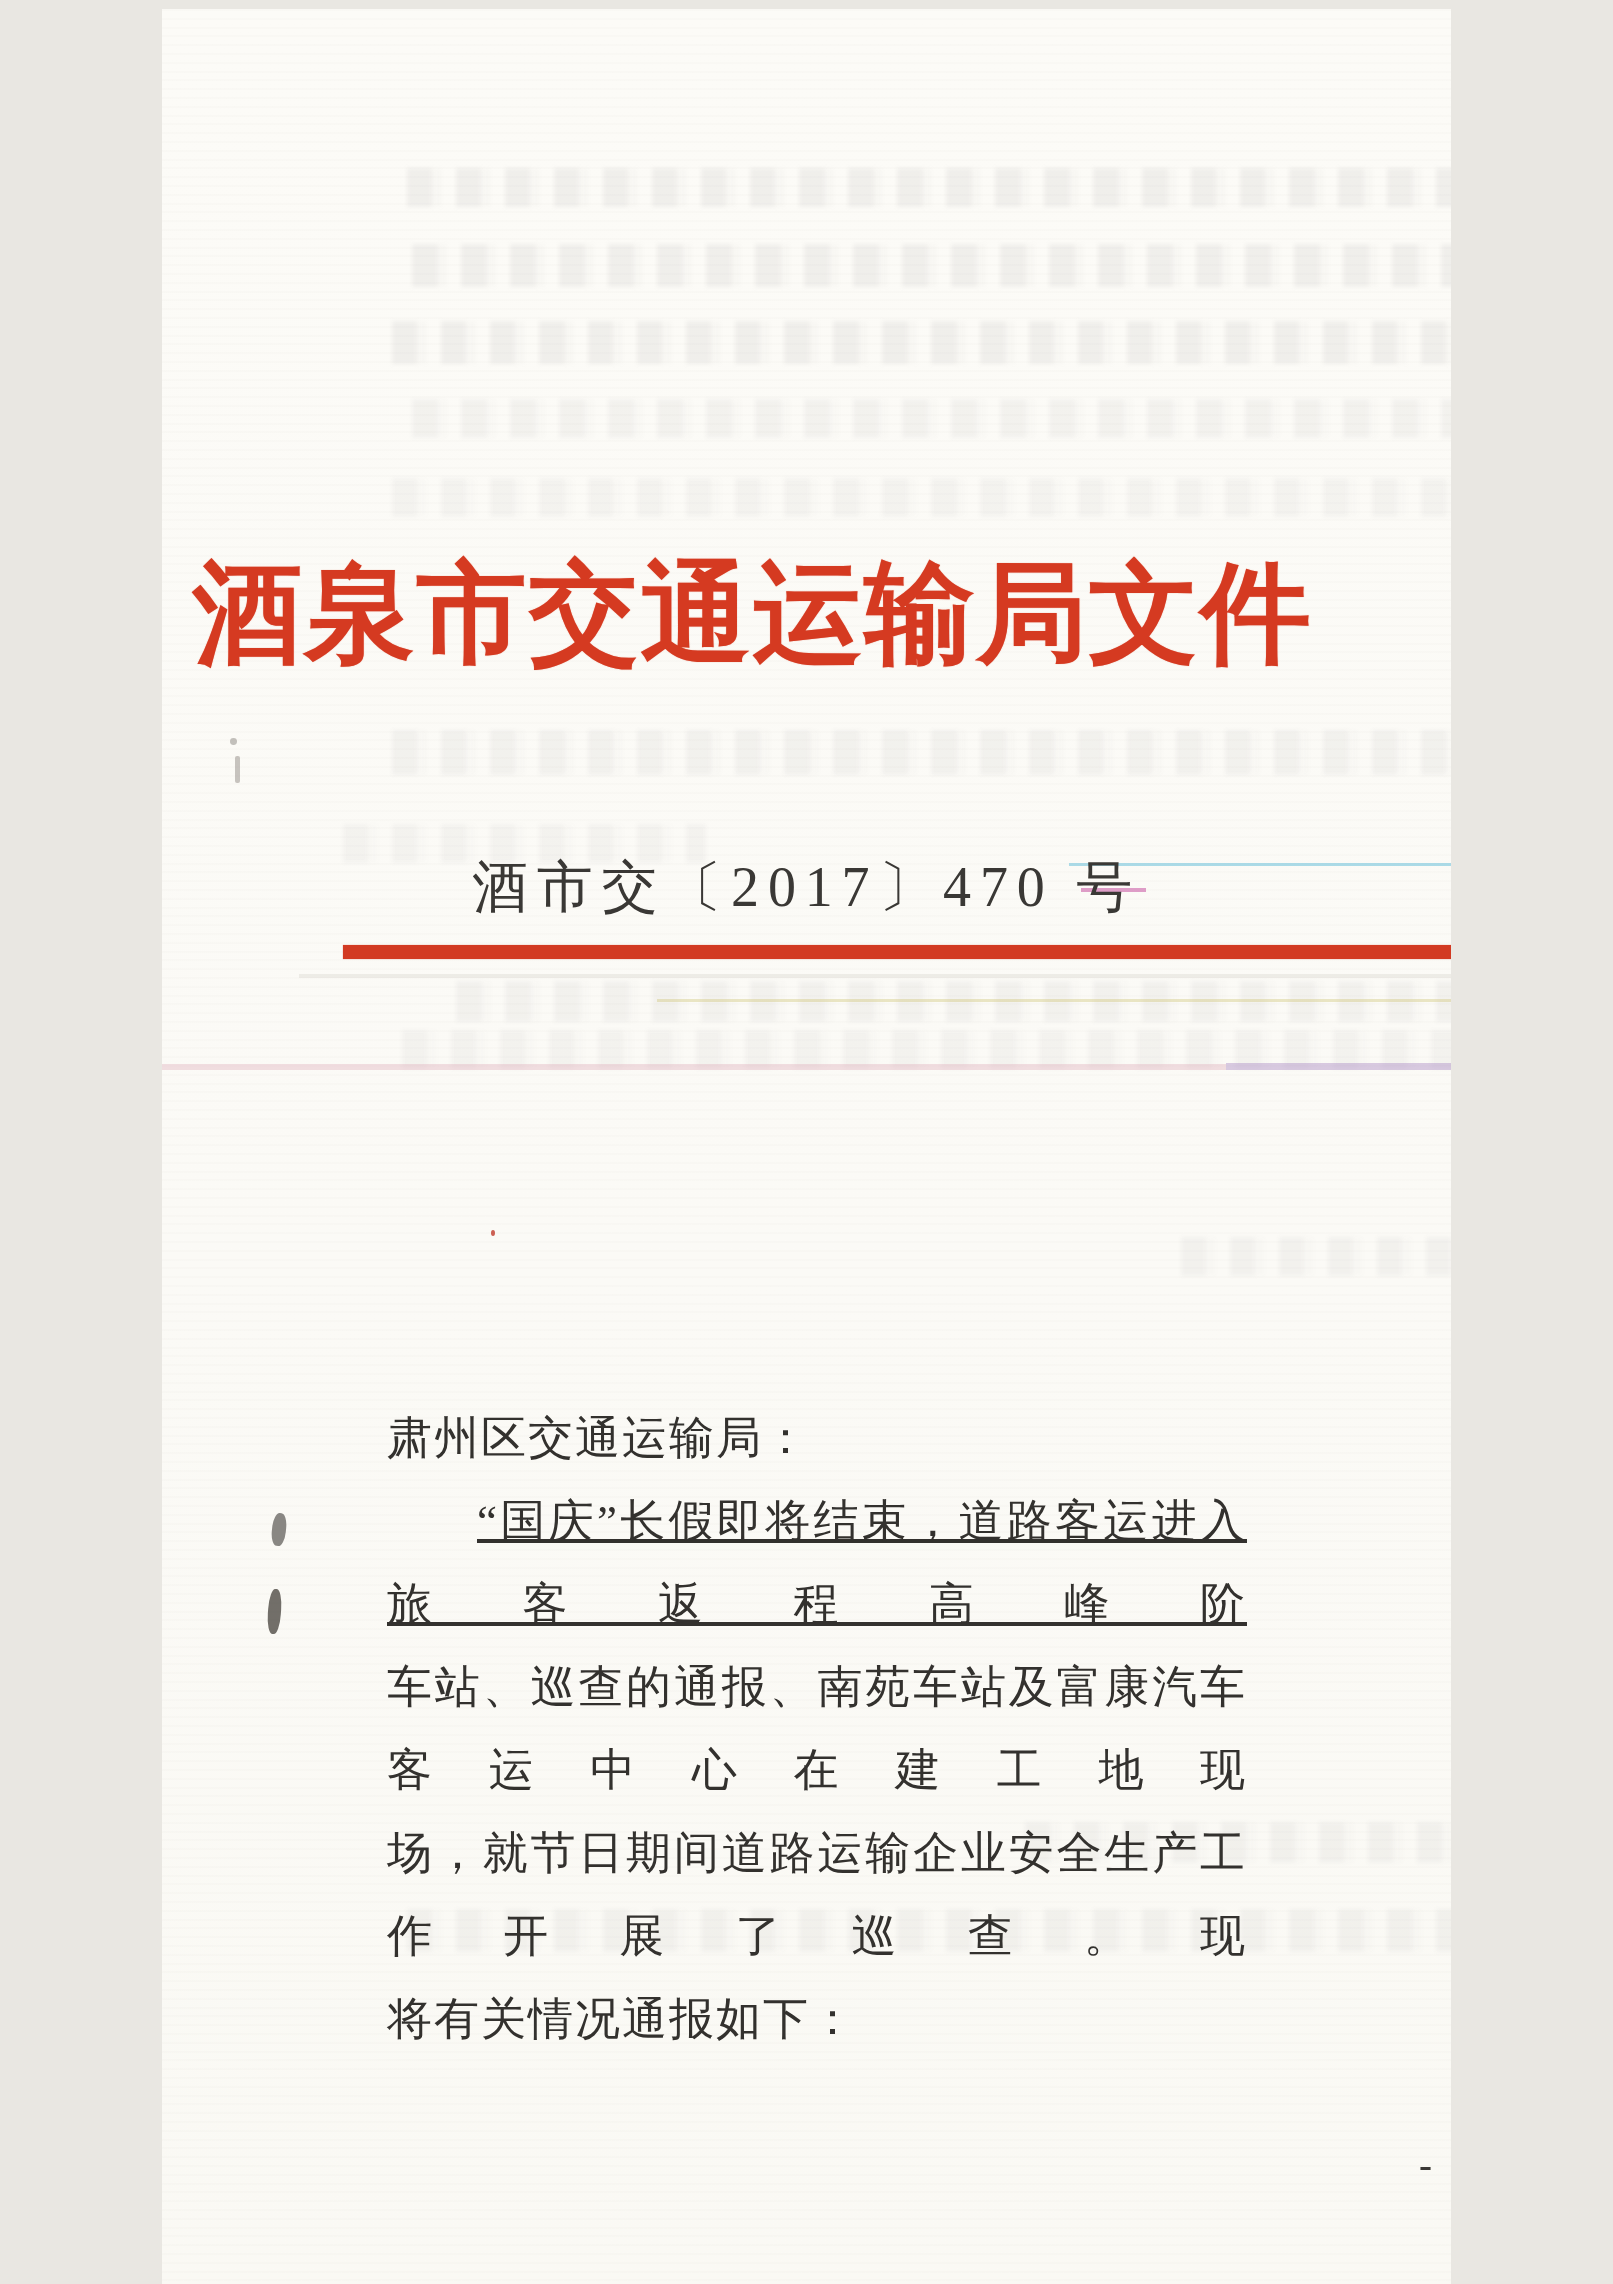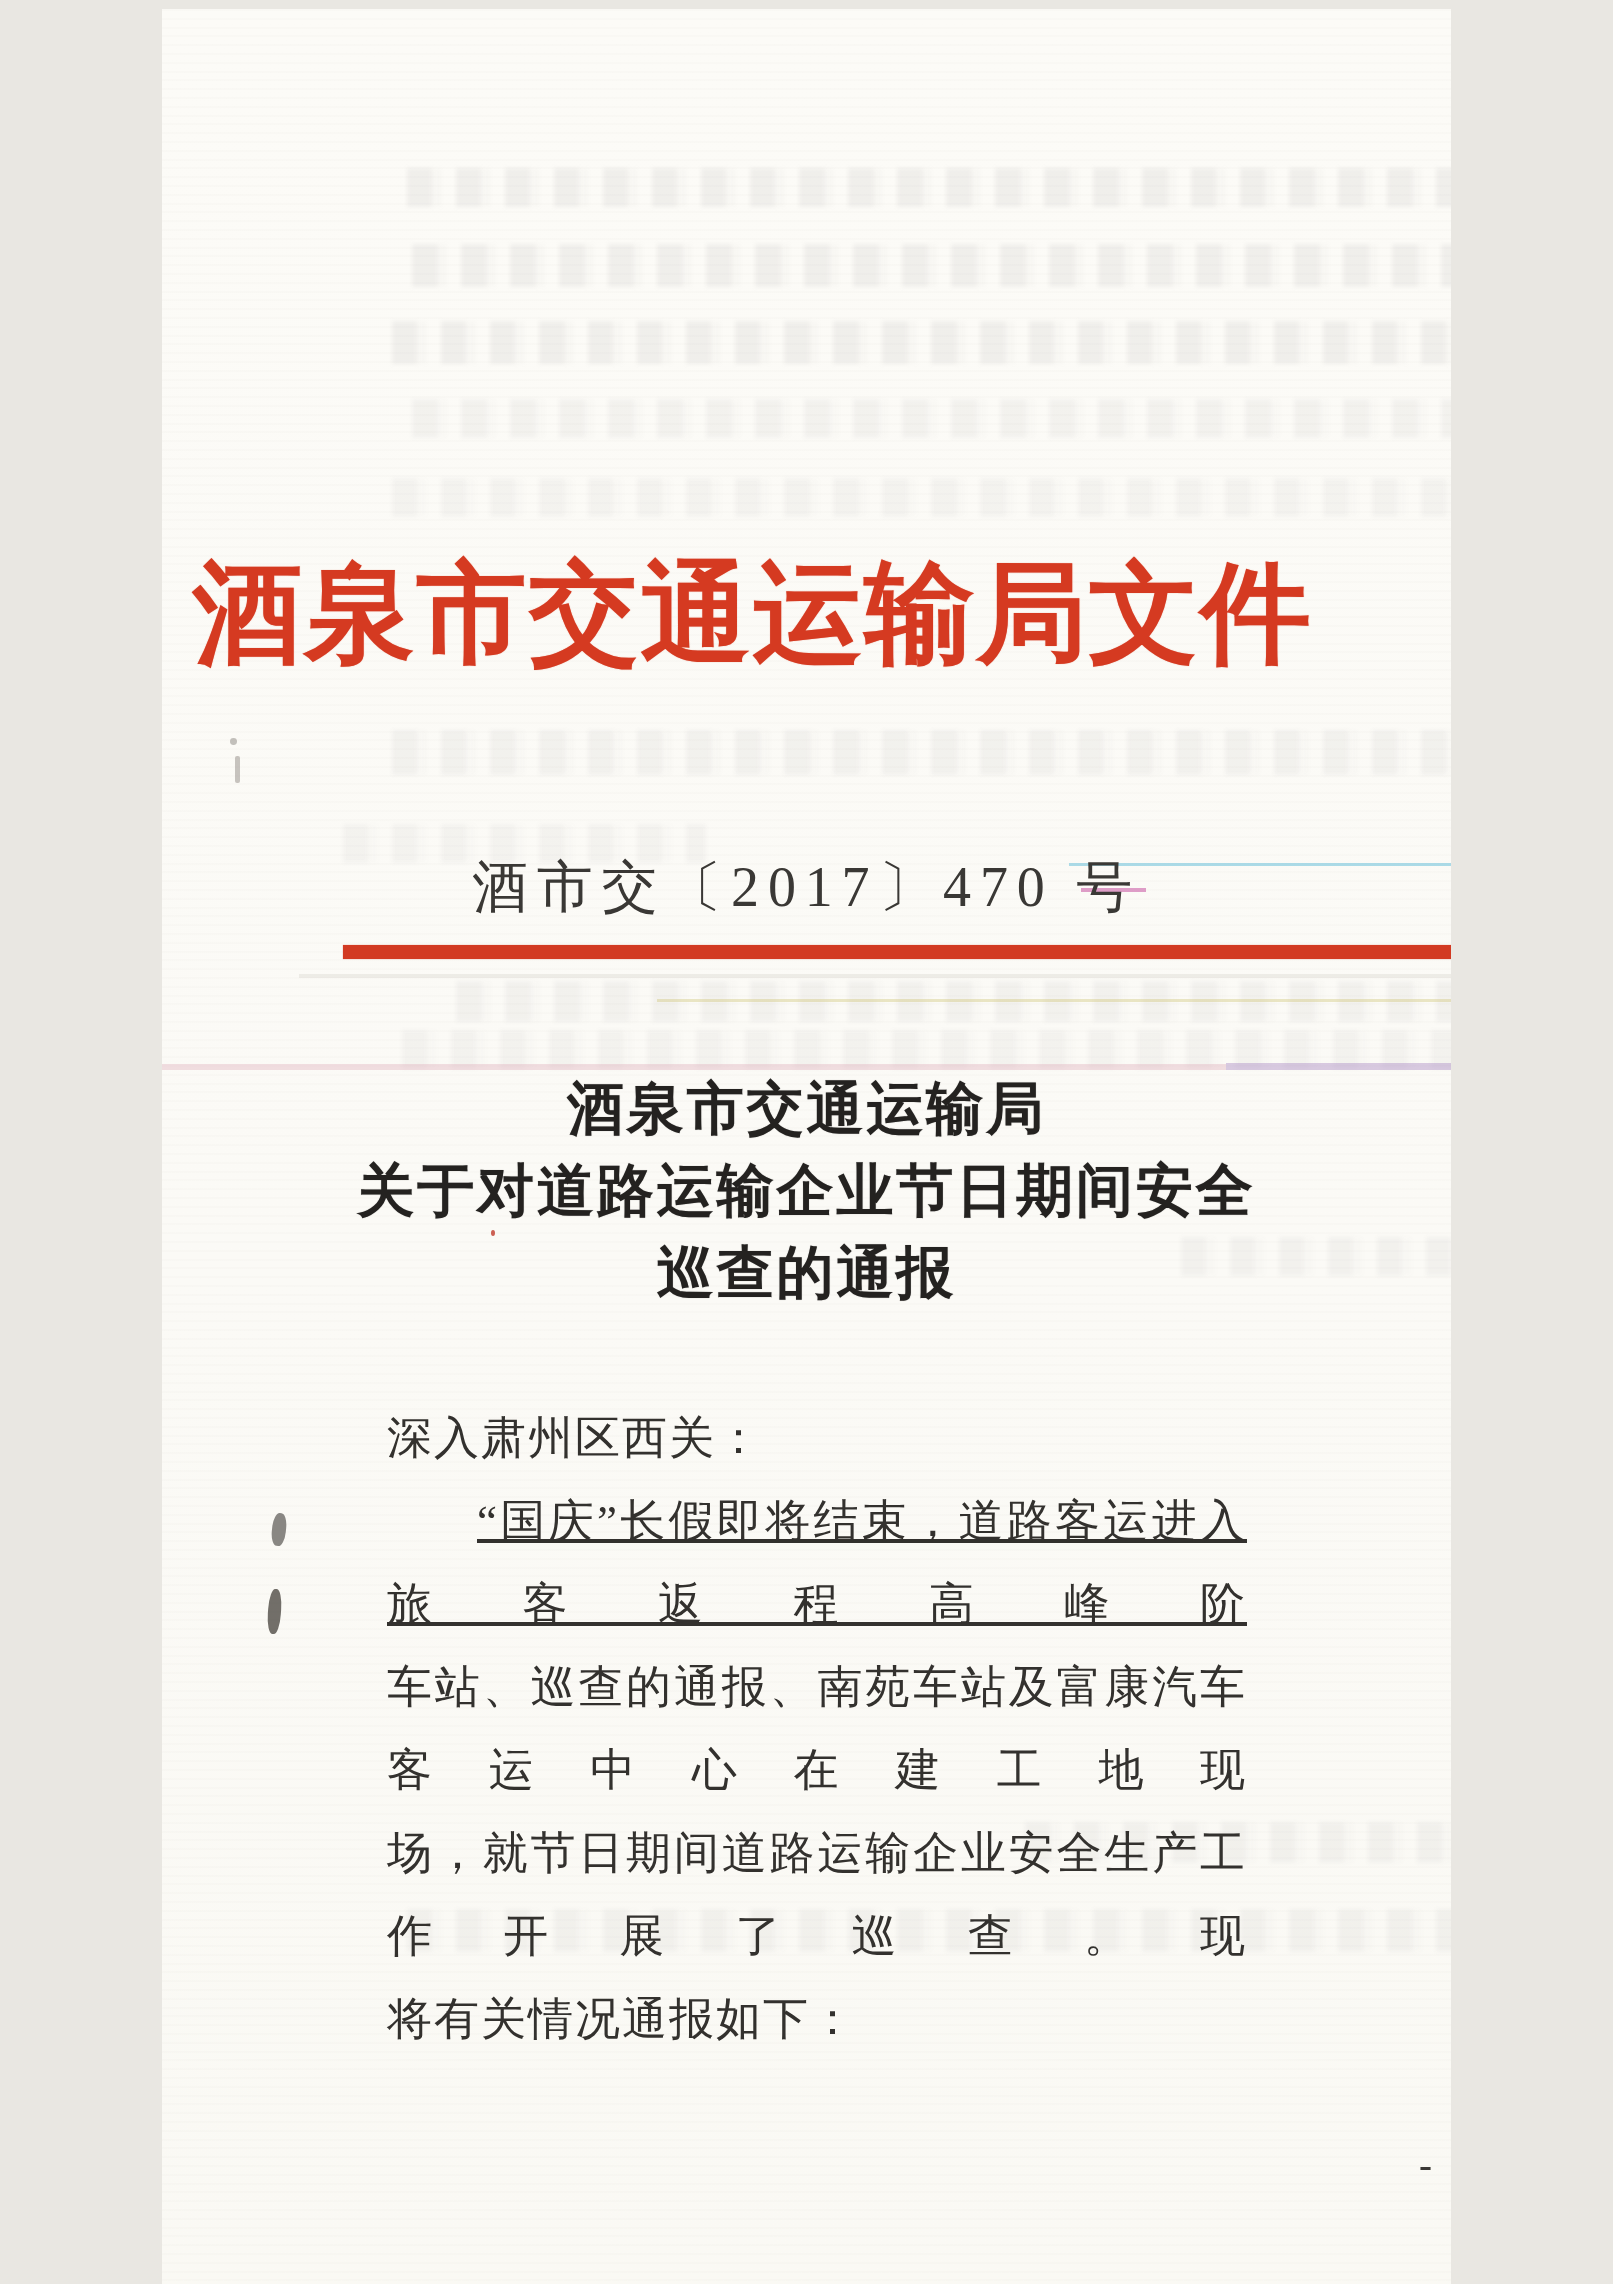--- a/index.html
+++ b/index.html
@@ -151,28 +151,23 @@
   <div class="smudge s3"></div>
   <div class="smudge s4"></div>
   <div class="smudge s5"></div>
 
   <div class="org-title">酒泉市交通运输局文件</div>
 
   <div class="doc-number">酒市交〔2017〕470 号</div>
 
   <div class="red-rule"></div>
 
-  <div class="doc-title">
-    <div>酒泉市交通运输局</div>
-    <div>关于对道路运输企业节日期间安全</div>
-    <div>巡查的通报</div>
-  </div>
 
   <div class="doc-body">
-    <div class="body-line">深入肃州区西关：</div>
+    <div class="body-line">肃州区交通运输局：</div>
     <div class="body-line justify indent">“国庆”长假即将结束，道路客运进入旅客返程高峰阶</div>
     <div class="body-line justify">车站、巡查的通报、南苑车站及富康汽车客运中心在建工地现</div>
     <div class="body-line justify">场，就节日期间道路运输企业安全生产工作开展了巡查。现</div>
     <div class="body-line">将有关情况通报如下：</div>
 
   </div>
 
   <div class="page-number">- 1 -</div>
 
 </div>

